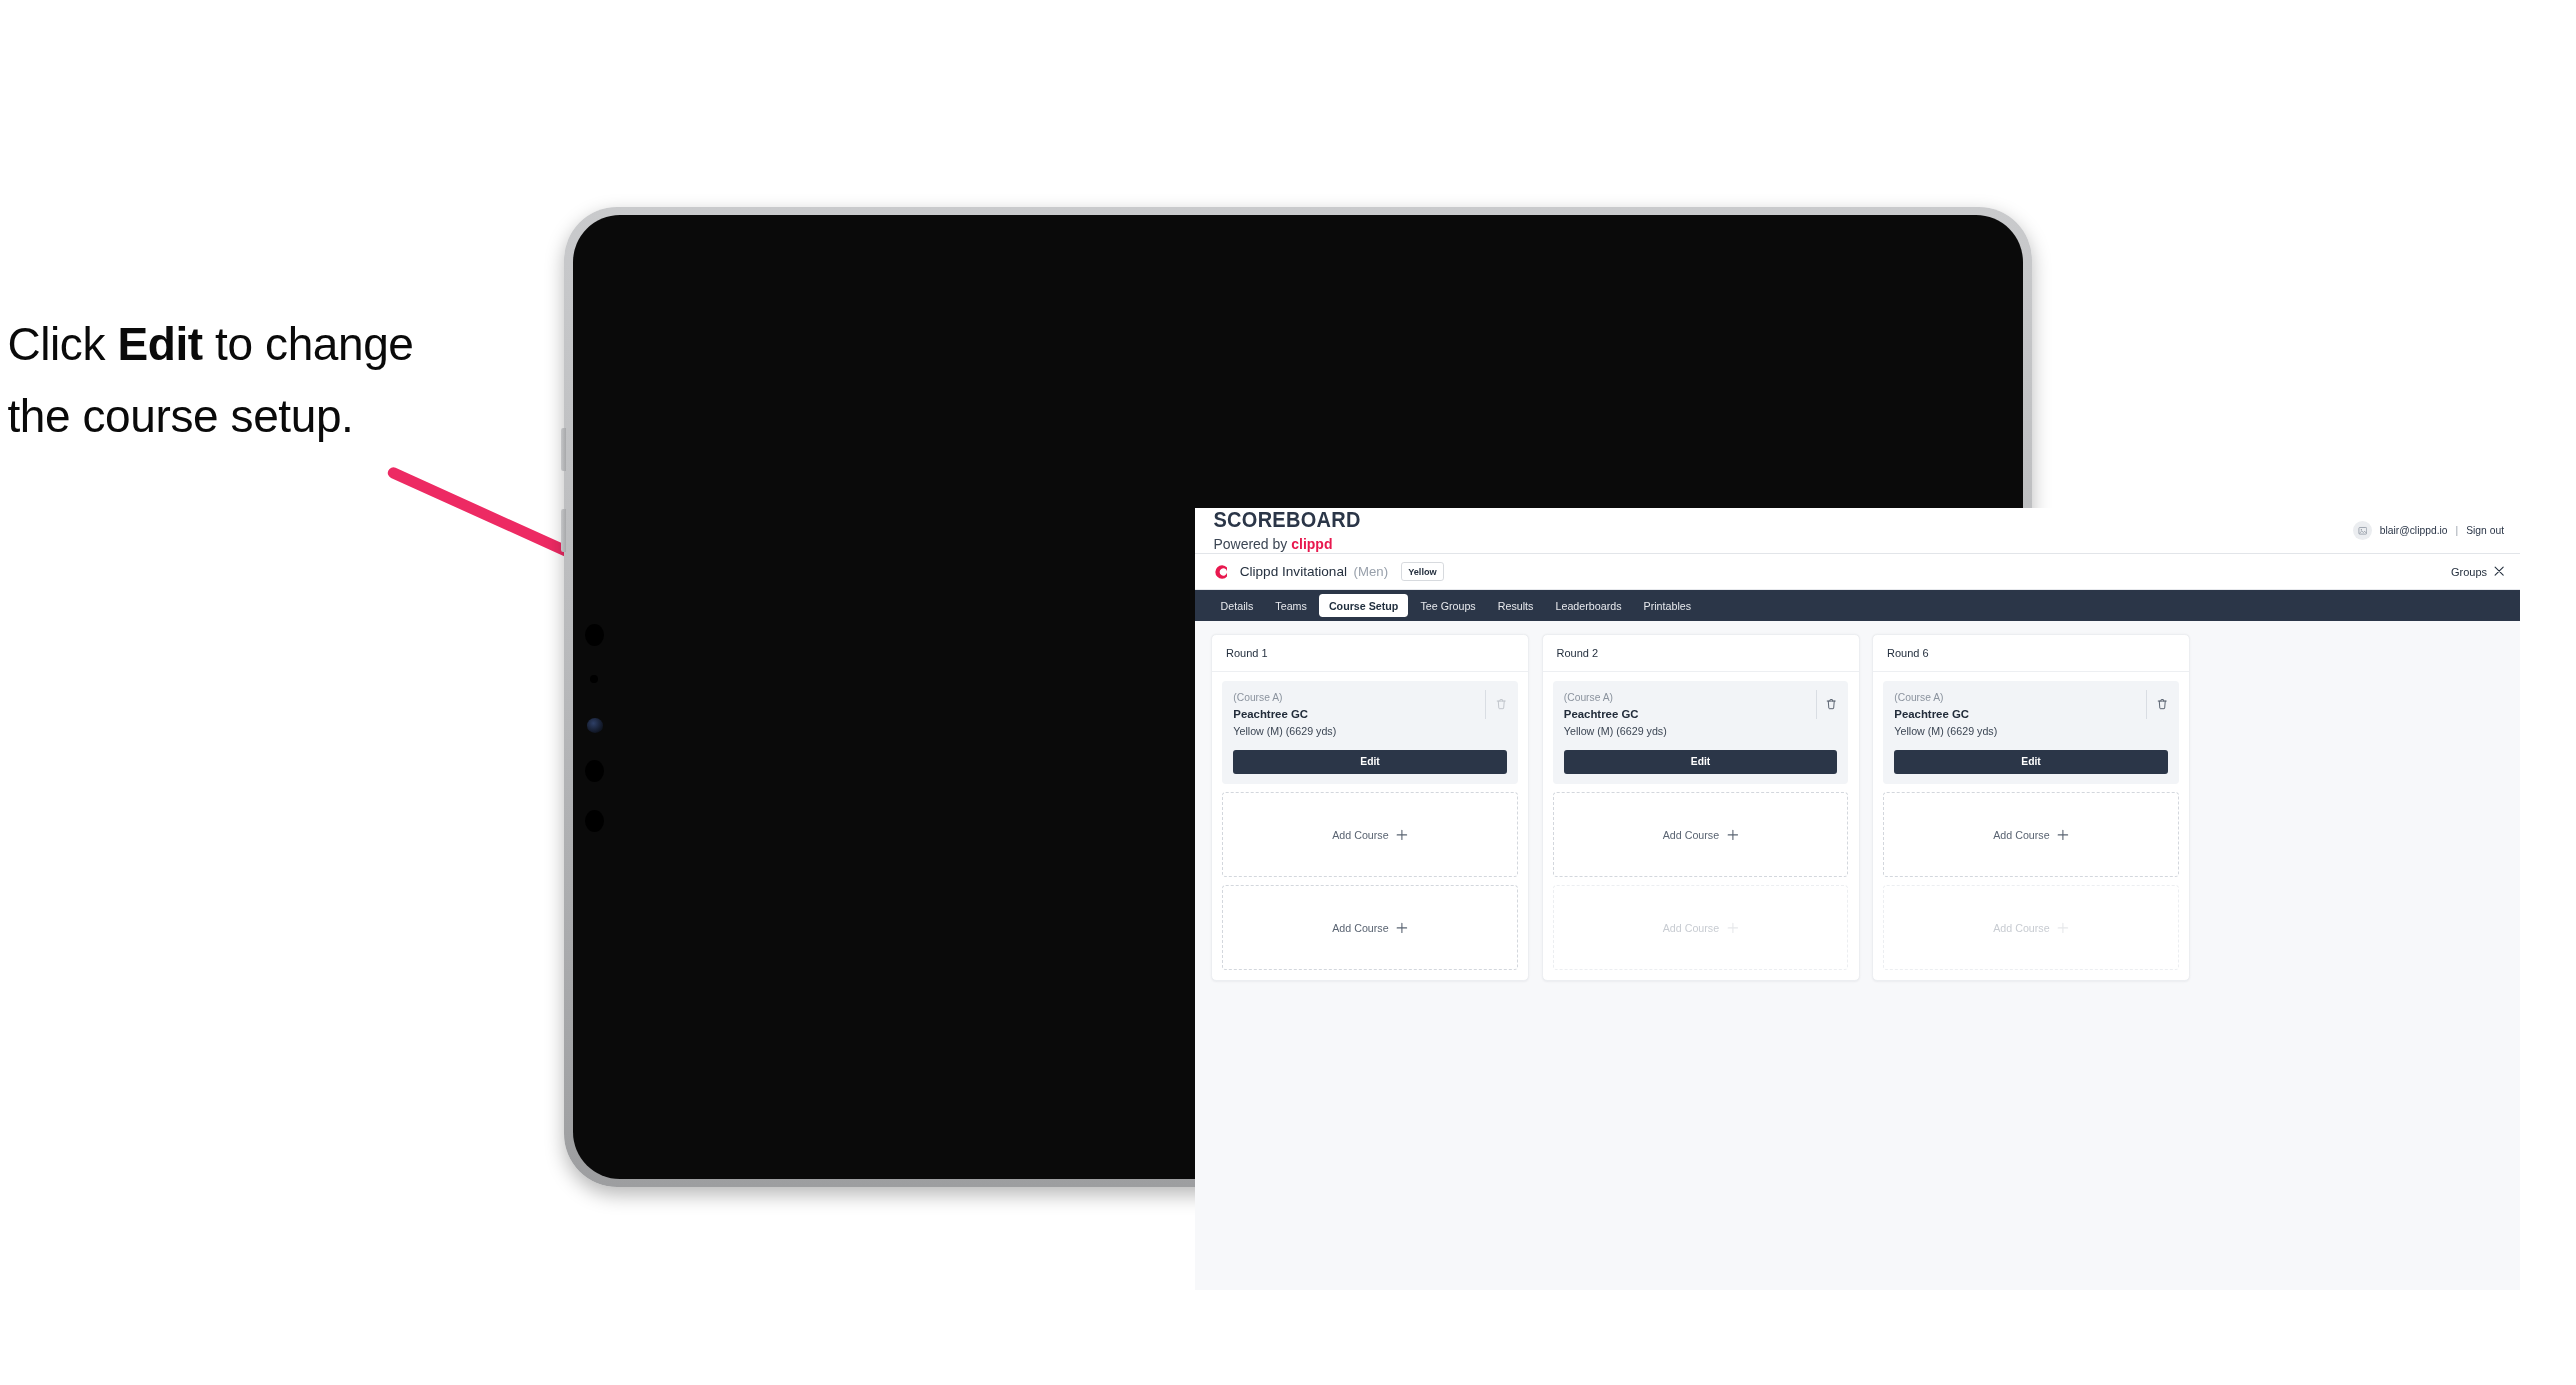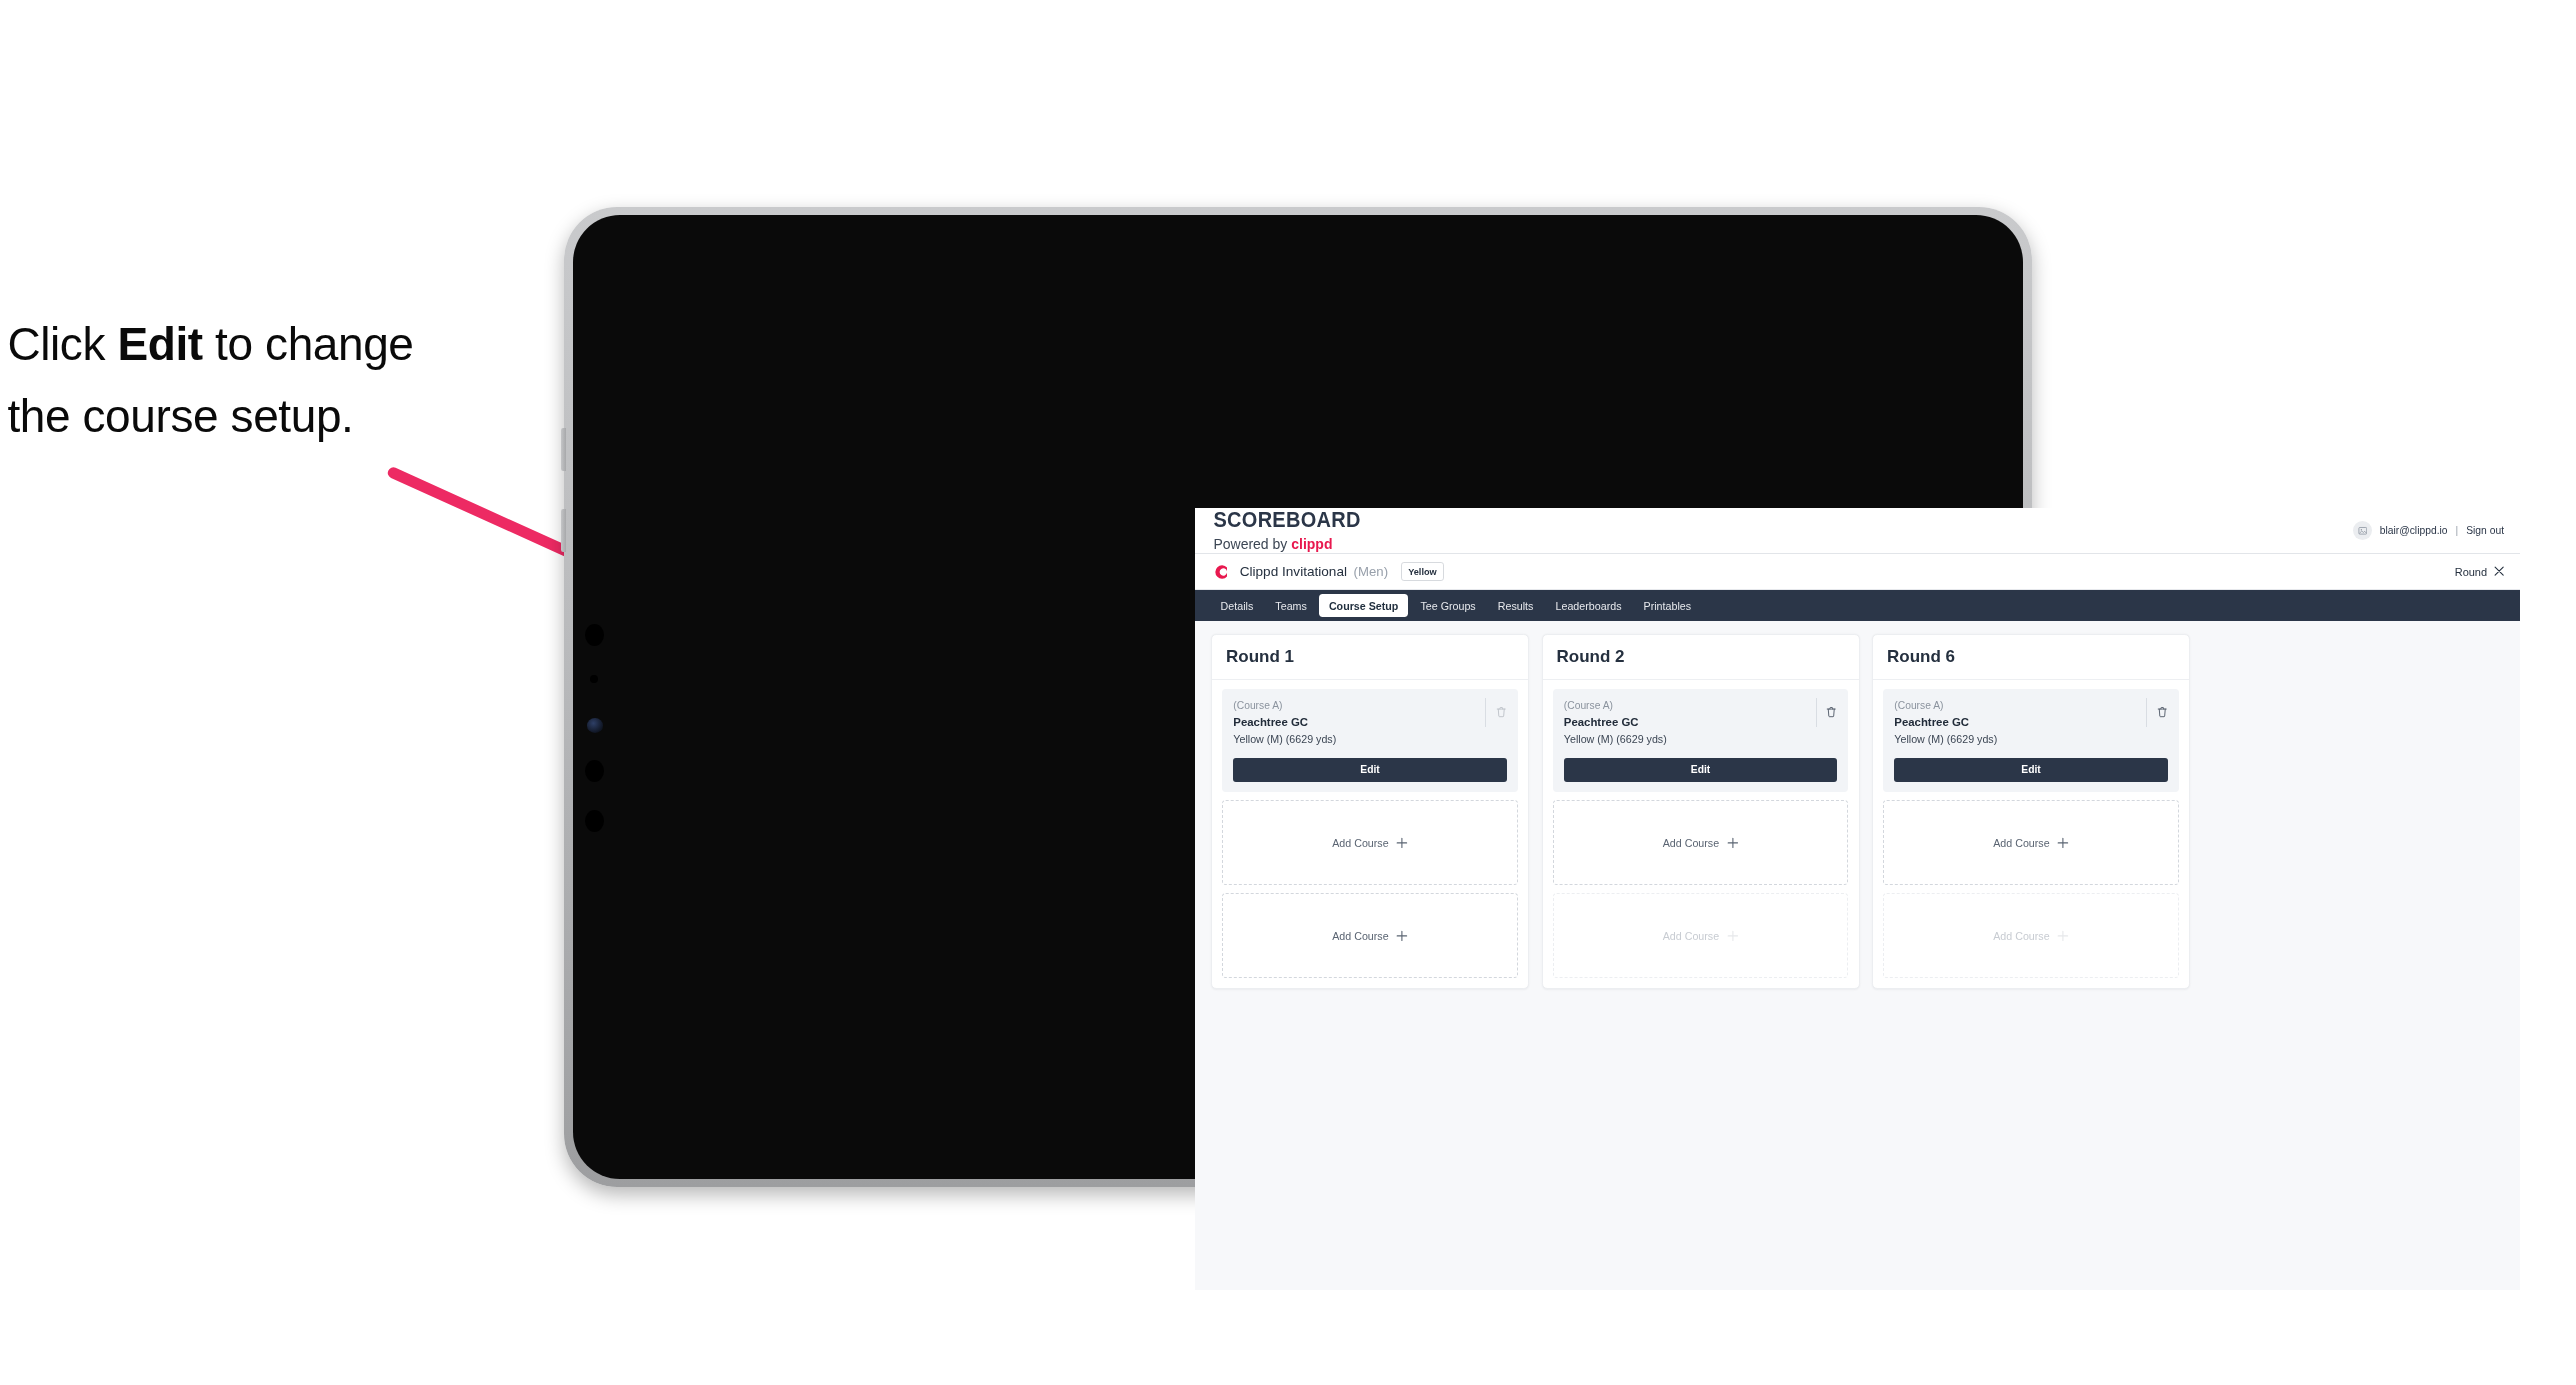--- a/index.html
+++ b/index.html
@@ -245,22 +245,22 @@
     background: #ffffff;
     border: 0.7px solid #eceef1;
     border-radius: 5.2px;
     box-shadow: 0 0.7px 2.2px rgba(16,24,40,0.05);
     overflow: hidden;
     flex: 0 0 auto;
   }
   .round-head {
     padding: 11.8px 14px;
     border-bottom: 0.7px solid #edeff2;
-    font-size: 17px;
-    font-weight: 700;
+    font-size: 11px;
+    font-weight: 400;
     color: #25303f;
   }
   .round-body { padding: 8.8px 10.3px 10.3px; }
 
   .course-card {
     background: #f2f4f7;
     border-radius: 3.7px;
     padding: 9.6px 11px 10.3px;
     position: relative;
   }
@@ -379,21 +379,21 @@
     </div>
 
     <div id="titlebar">
       <svg id="clippd-logo" viewBox="0 0 24 24">
         <path d="M21 5.4 A10 10 0 1 0 21 18.6 L21 13.3 A5.6 5.6 0 1 1 21 10.7 Z" fill="#E8194F"></path>
       </svg>
       <span id="tourney-name">Clippd Invitational</span>
       <span id="tourney-gender">(Men)</span>
       <span id="hosting-badge">Yellow</span>
       <div id="cancel-btn">
-        <span>Round</span>
+        <span>Groups</span>
         <svg width="10.3" height="10.3" viewBox="0 0 14 14">
           <path d="M1.5 1.5 L12.5 12.5 M12.5 1.5 L1.5 12.5" stroke="#25303f" stroke-width="1.5" stroke-linecap="round"></path>
         </svg>
       </div>
     </div>
 
     <div id="subnav">
       <div class="subtab">Details</div>
       <div class="subtab">Teams</div>
       <div class="subtab active">Course Setup</div>

